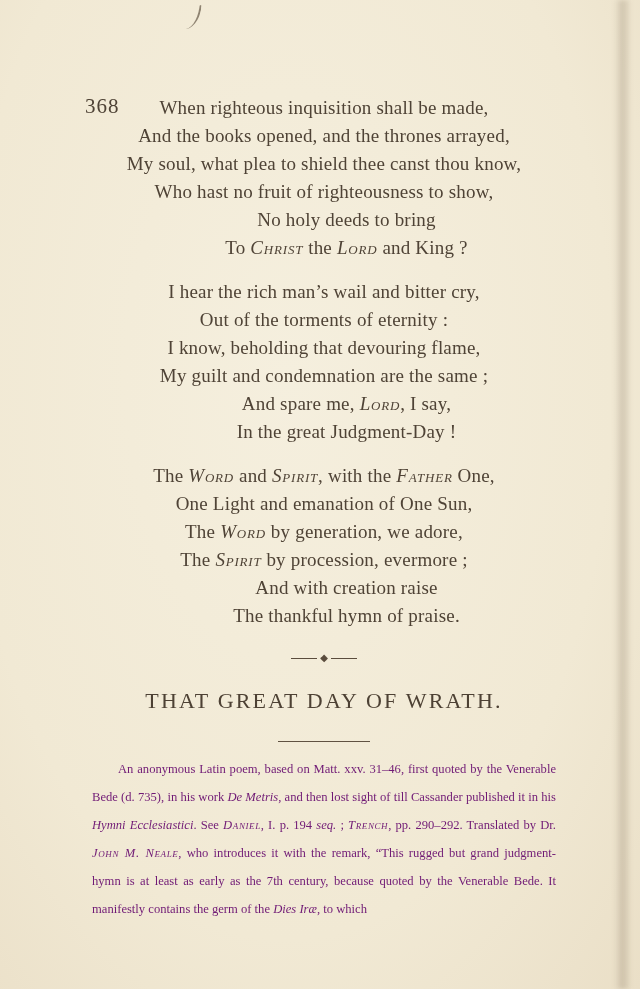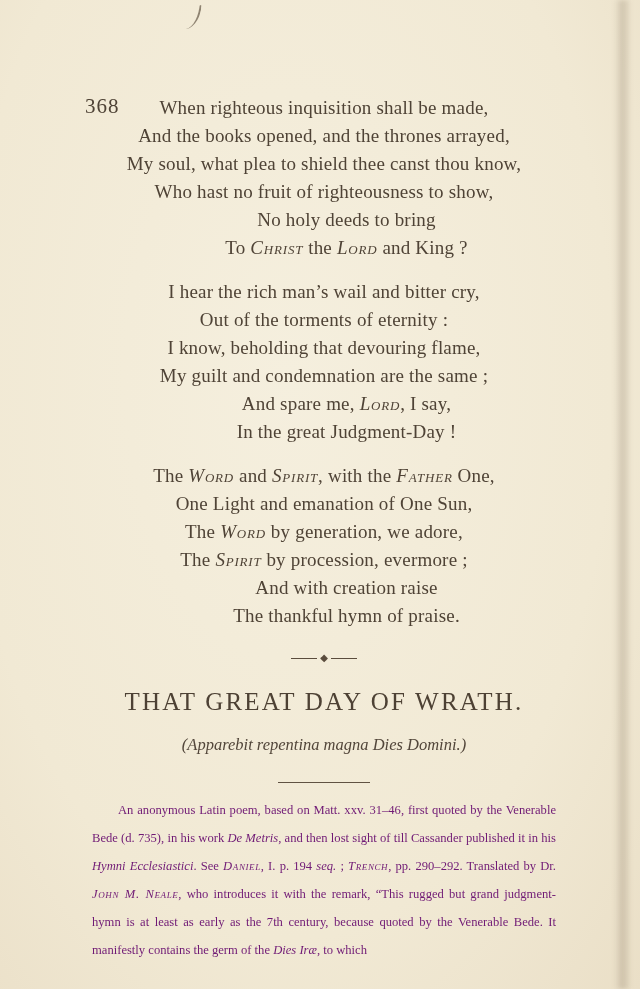--- a/index.html
+++ b/index.html
@@ -81,21 +81,21 @@
   .orn-diamond {
     font-size: 10px;
     line-height: 10px;
     margin: 0 3px;
     color: #5a4c3d;
   }
   .section-title {
     margin: 24px 0 0 0;
     text-align: center;
     font-weight: normal;
-    font-size: 25px;
+    font-size: 22px;
     letter-spacing: 2.2px;
     white-space: nowrap;
     color: #4d4134;
   }
   .section-subtitle {
     margin-top: 19px;
     text-align: center;
     font-style: italic;
     font-size: 16.5px;
     color: #52463a;
@@ -156,19 +156,18 @@
     </div>
 
   <div class="ornament">
     <span class="orn-line"></span>
     <span class="orn-diamond">◆</span>
     <span class="orn-line"></span>
   </div>
 
   <h2 class="section-title">THAT GREAT DAY OF WRATH.</h2>
 
-  <div class="section-subtitle">(Apparebit repentina magna Dies Domini.)</div>
 
   <hr class="footnote-rule">
 
   <p class="note" id="note"><span>An anonymous Latin poem, based on Matt. xxv. 31–46, first quoted by the Venerable Bede (d. 735), in his work </span><span class="it">De Metris</span><span>, and then lost sight of till Cassander published it in his </span><span class="it">Hymni Ecclesiastici</span><span>.  See </span><span class="sc">Daniel</span><span>, I. p. 194 </span><span class="it">seq.</span><span> ; </span><span class="sc">Trench</span><span>, pp. 290–292.  Translated by Dr. </span><span class="sc">John M. Neale</span><span>, who introduces it with the remark, “This rugged but grand judgment-hymn is at least as early as the 7th century, because quoted by the Venerable Bede.  It manifestly contains the germ of the </span><span class="it">Dies Iræ</span><span>, to which</span></p>
 
 </div>
 
 </body></html>

